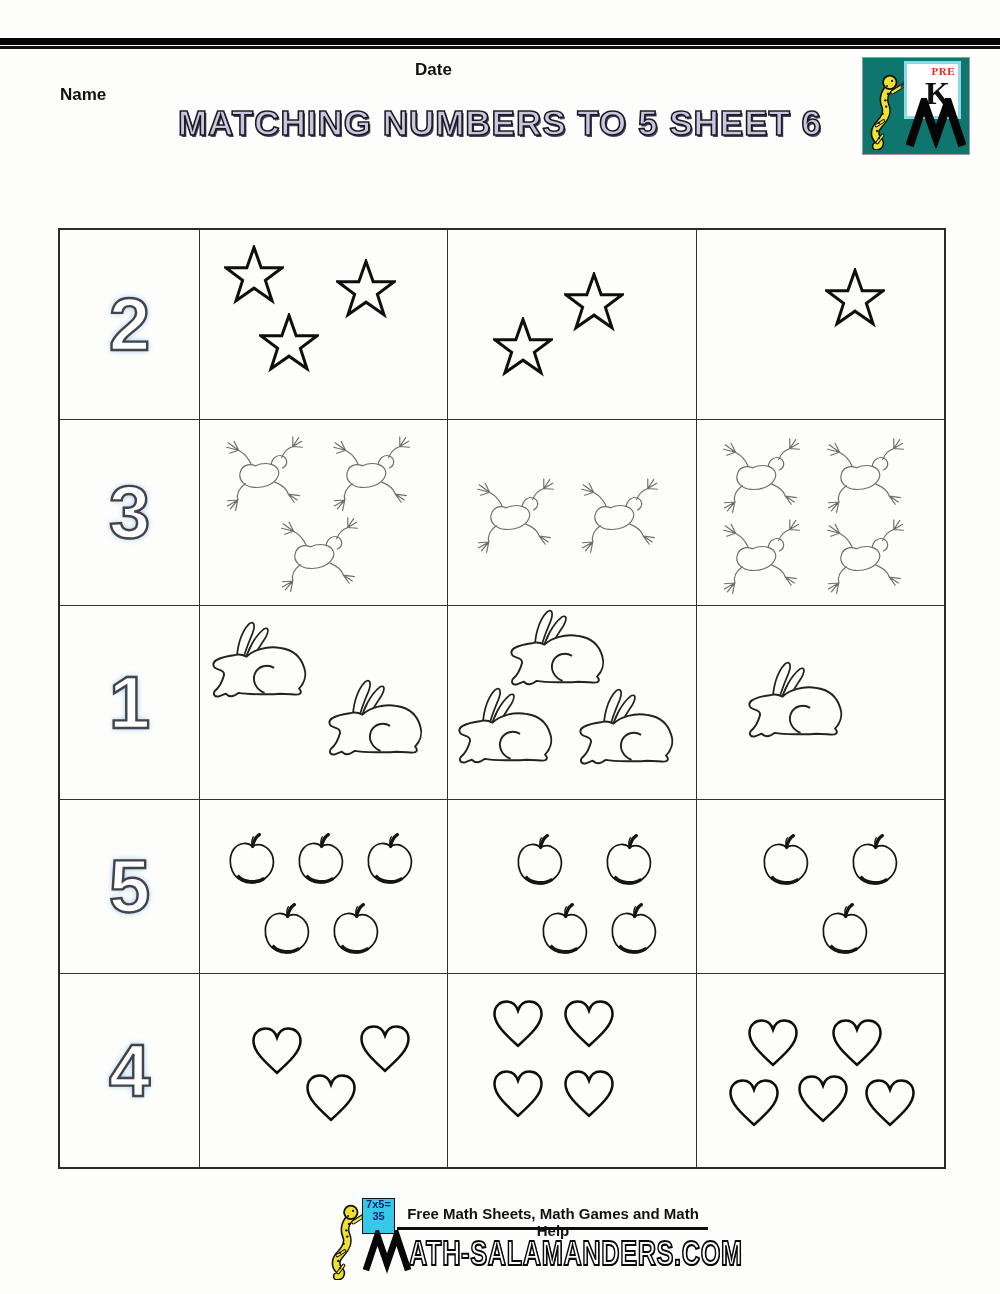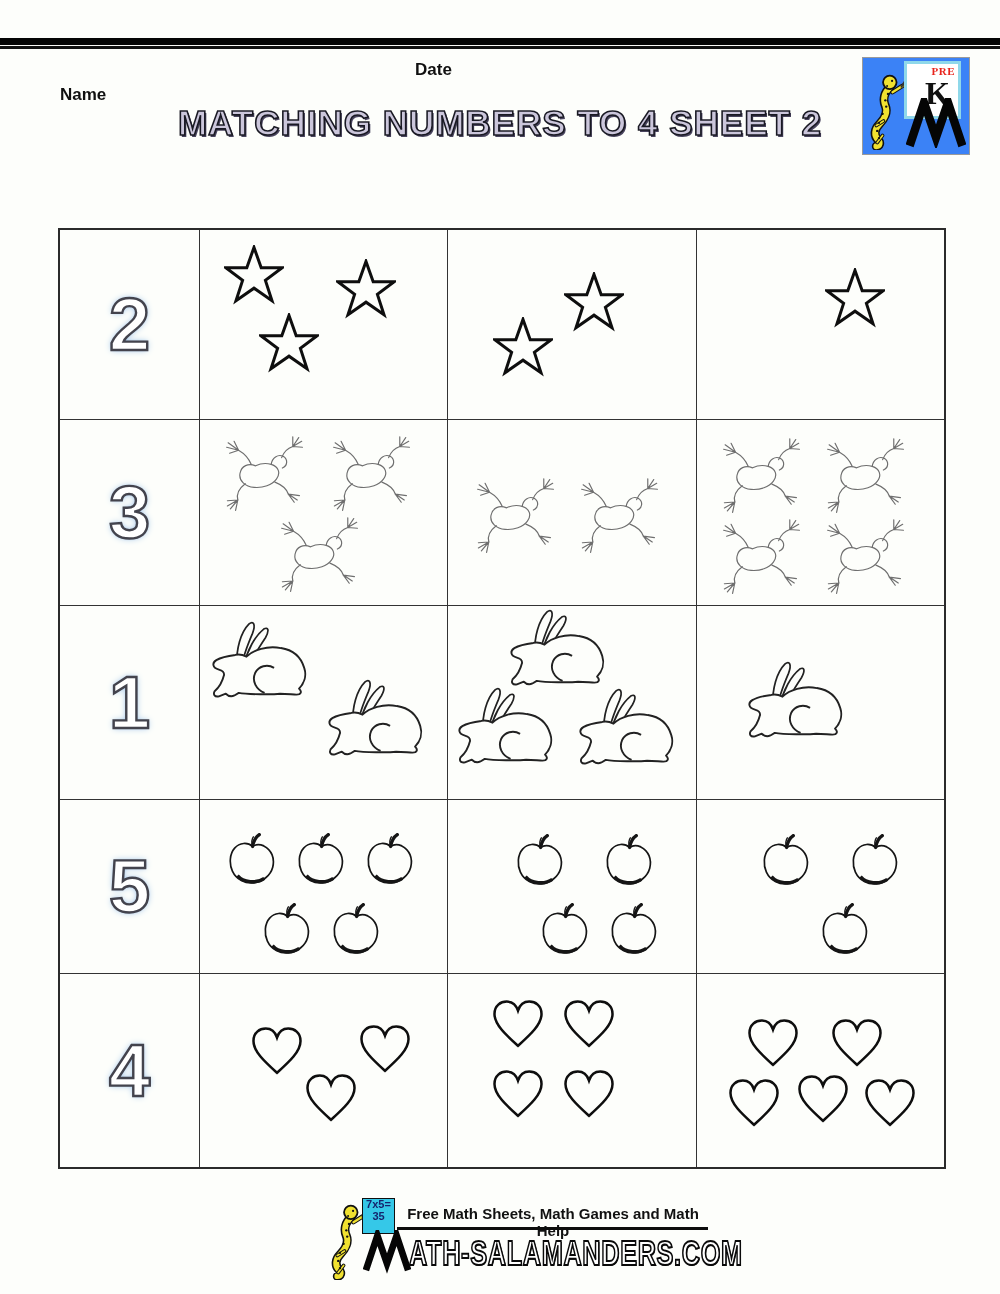--- a/index.html
+++ b/index.html
@@ -14,21 +14,21 @@
   .date-label{position:absolute;left:415px;top:60px;font-size:17px;font-weight:600;color:#101010;}
 
   .page-title{position:absolute;left:0;top:103px;width:1000px;text-align:center;
     font-size:35px;font-weight:800;letter-spacing:1px;color:#cbc6db;
     -webkit-text-stroke:1.6px #191923;text-shadow:1.5px 1.5px 0 #49445e;}
 
   .instruction{position:absolute;left:0;top:176px;width:1000px;text-align:center;
     font-size:27px;font-weight:500;color:#1b1b1b;}
 
   
-  .badge-box{position:absolute;left:862px;top:57px;width:106px;height:96px;background:#3b82f6;border:1px solid #9a9a9a;}
+  .badge-box{position:absolute;left:862px;top:57px;width:106px;height:96px;background:#0f766e;border:1px solid #9a9a9a;}
   .badge-board{position:absolute;left:41px;top:3px;width:57px;height:58px;background:#fff;border:3px solid #8fd8ea;box-sizing:border-box;}
   .badge-pre{position:absolute;right:3px;top:1px;font-family:"Liberation Serif",serif;font-size:11px;font-weight:700;color:#e8241c;letter-spacing:0.5px;}
   .badge-k{position:absolute;right:8px;top:11px;font-family:"Liberation Serif",serif;font-size:32px;font-weight:700;color:#101010;}
   .badge-m{position:absolute;left:43px;top:40px;width:60px;height:50px;}
   .badge-salamander{position:absolute;left:7px;top:16px;width:36px;height:76px;}
 
   
   .w-table{position:absolute;left:58px;top:228px;width:884px;border:2px solid #2b2b2b;box-sizing:content-box;}
   .w-row{display:flex;border-bottom:1px solid #333;}
   .w-row:last-child{border-bottom:none;}
@@ -130,21 +130,21 @@
       </svg>
     <div class="badge-board">
       <span class="badge-pre">PRE</span>
       <span class="badge-k">K</span>
     </div>
     <svg class="badge-m">
         <use href="#icon-m-logo"></use>
       </svg>
   </div>
 
-  <div class="page-title">MATCHING NUMBERS TO 4 SHEET 2</div>
+  <div class="page-title">MATCHING NUMBERS TO 5 SHEET 6</div>
 
   <div class="w-table" id="w-table">
       <div class="w-row" style="height: 189px;">
         <div class="cell num-cell">
           <span class="outline-number">2</span>
         </div>
         <div class="cell choice-cell">
           <svg class="pic" viewBox="0 0 100 100" width="62" height="60" style="left: 22%; top: 24%;">
             <use href="#icon-star" xlink:href="#icon-star"></use>
           </svg>

